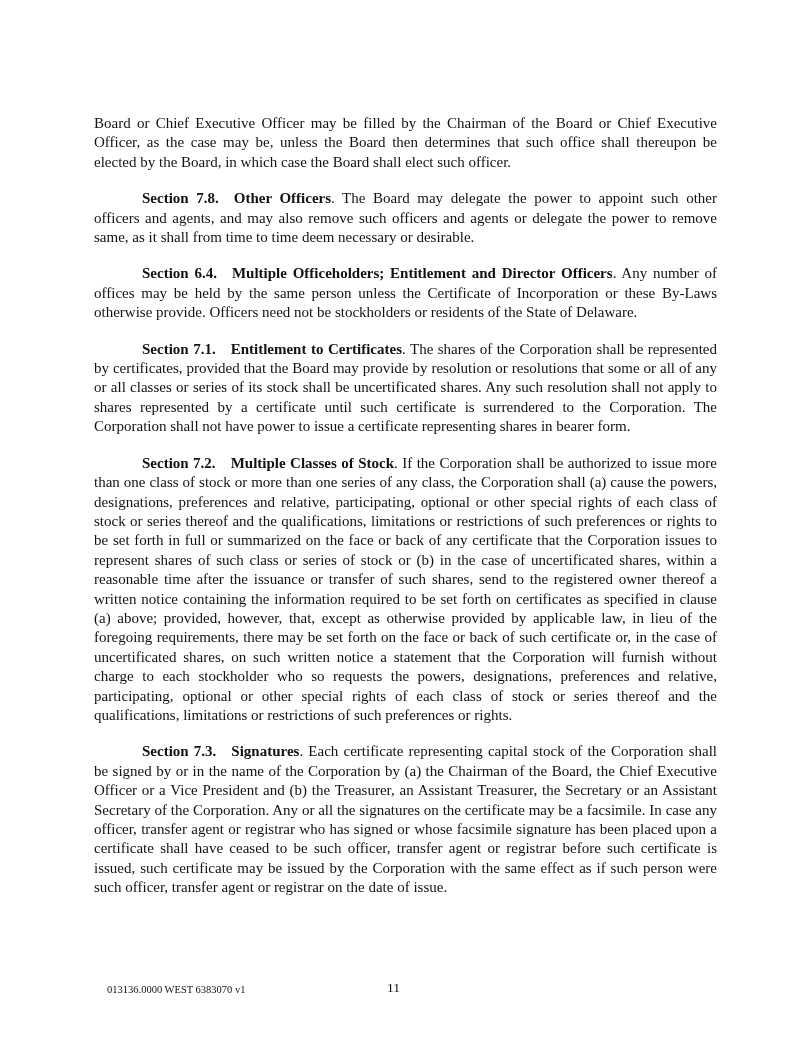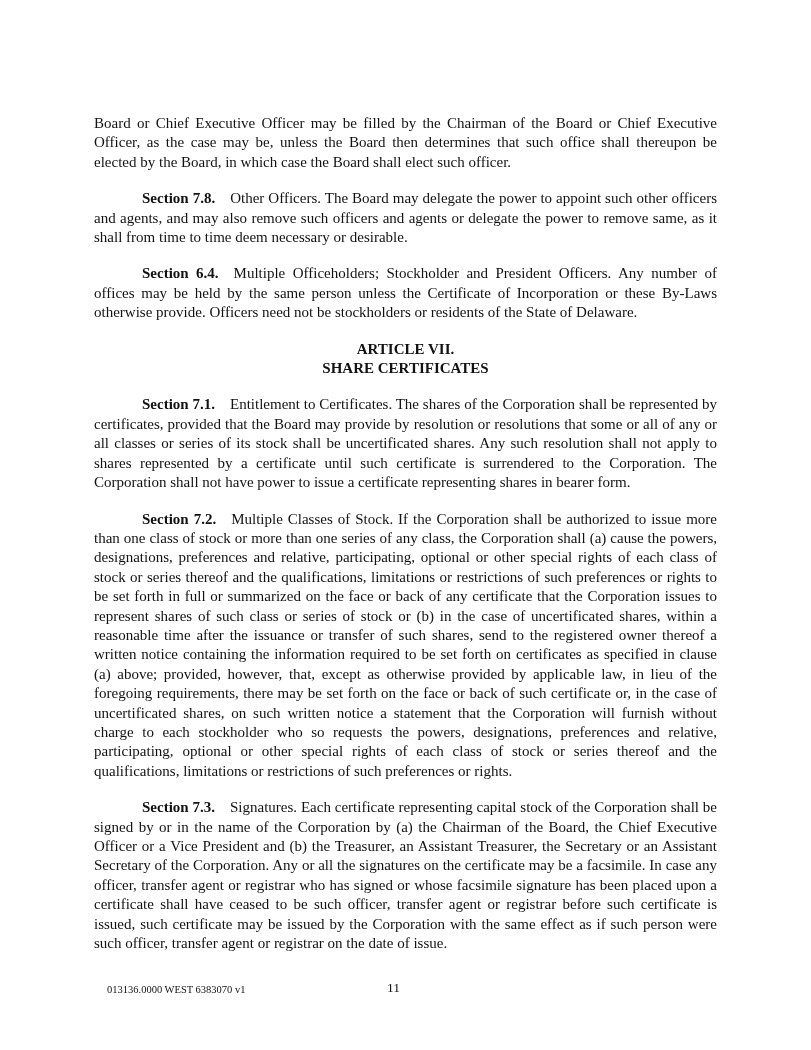--- a/index.html
+++ b/index.html
@@ -30,21 +30,21 @@
     margin: 0 0 17px 0;
   }
   .indent {
     text-indent: 48px;
   }
   .sec-num {
     font-weight: bold;
     margin-right: 15px;
   }
   .sec-title {
-    font-weight: normal;
+    font-weight: bold;
   }
   .article-heading {
     text-align: center;
     font-weight: bold;
     margin: 0 0 17px 0;
   }
   .footer-id {
     position: absolute;
     left: 107px;
     top: 983px;
@@ -67,27 +67,23 @@
 <div class="page">
   <div class="content">
 
     <p class="para">Board or Chief Executive Officer may be filled by the Chairman of the Board or Chief Executive Officer, as the case may be, unless the Board then determines that such office shall thereupon be elected by the Board, in which case the Board shall elect such officer.</p>
 
     <p class="para indent">
       <span class="sec-num">Section 7.8.</span><span class="sec-title">Other Officers</span><span>.  The Board may delegate the power to appoint such other officers and agents, and may also remove such officers and agents or delegate the power to remove same, as it shall from time to time deem necessary or desirable.</span>
     </p>
 
     <p class="para indent">
-      <span class="sec-num">Section 6.4.</span><span class="sec-title">Multiple Officeholders; Stockholder and President Officers</span><span>.  Any number of offices may be held by the same person unless the Certificate of Incorporation or these By-Laws otherwise provide.  Officers need not be stockholders or residents of the State of Delaware.</span>
+      <span class="sec-num">Section 6.4.</span><span class="sec-title">Multiple Officeholders; Entitlement and Director Officers</span><span>.  Any number of offices may be held by the same person unless the Certificate of Incorporation or these By-Laws otherwise provide.  Officers need not be stockholders or residents of the State of Delaware.</span>
     </p>
 
-    <div class="article-heading">
-      <div>ARTICLE VII.</div>
-      <div>SHARE CERTIFICATES</div>
-    </div>
 
     <p class="para indent">
       <span class="sec-num">Section 7.1.</span><span class="sec-title">Entitlement to Certificates</span><span>.  The shares of the Corporation shall be represented by certificates, provided that the Board may provide by resolution or resolutions that some or all of any or all classes or series of its stock shall be uncertificated shares.  Any such resolution shall not apply to shares represented by a certificate until such certificate is surrendered to the Corporation.  The Corporation shall not have power to issue a certificate representing shares in bearer form.</span>
     </p>
 
     <p class="para indent">
       <span class="sec-num">Section 7.2.</span><span class="sec-title">Multiple Classes of Stock</span><span>.  If the Corporation shall be authorized to issue more than one class of stock or more than one series of any class, the Corporation shall (a) cause the powers, designations, preferences and relative, participating, optional or other special rights of each class of stock or series thereof and the qualifications, limitations or restrictions of such preferences or rights to be set forth in full or summarized on the face or back of any certificate that the Corporation issues to represent shares of such class or series of stock or (b) in the case of uncertificated shares, within a reasonable time after the issuance or transfer of such shares, send to the registered owner thereof a written notice containing the information required to be set forth on certificates as specified in clause (a) above; provided, however, that, except as otherwise provided by applicable law, in lieu of the foregoing requirements, there may be set forth on the face or back of such certificate or, in the case of uncertificated shares, on such written notice a statement that the Corporation will furnish without charge to each stockholder who so requests the powers, designations, preferences and relative, participating, optional or other special rights of each class of stock or series thereof and the qualifications, limitations or restrictions of such preferences or rights.</span>
     </p>
 
     <p class="para indent">

